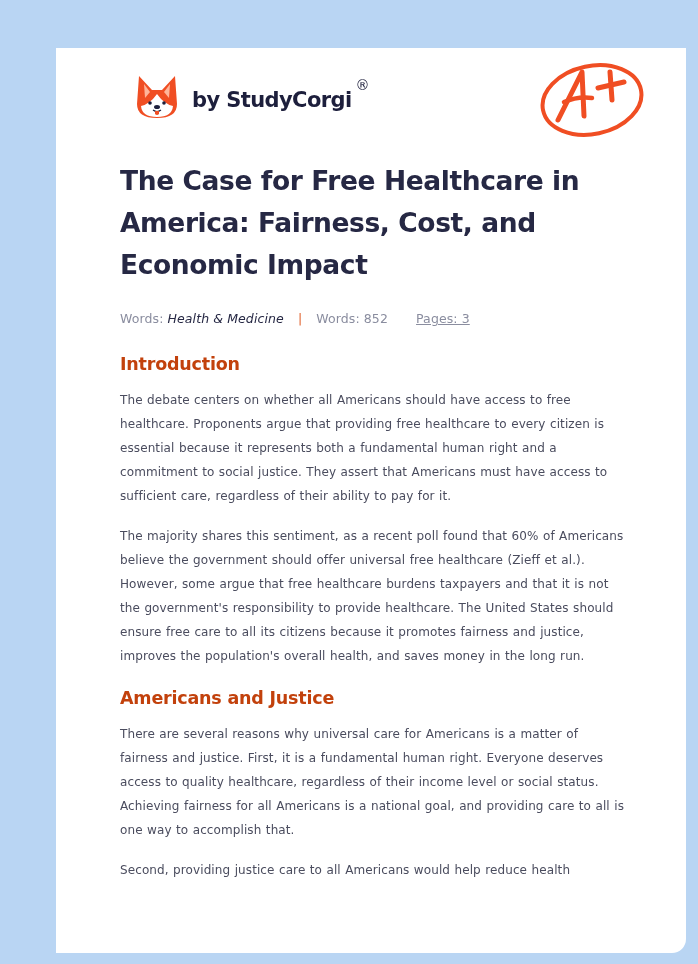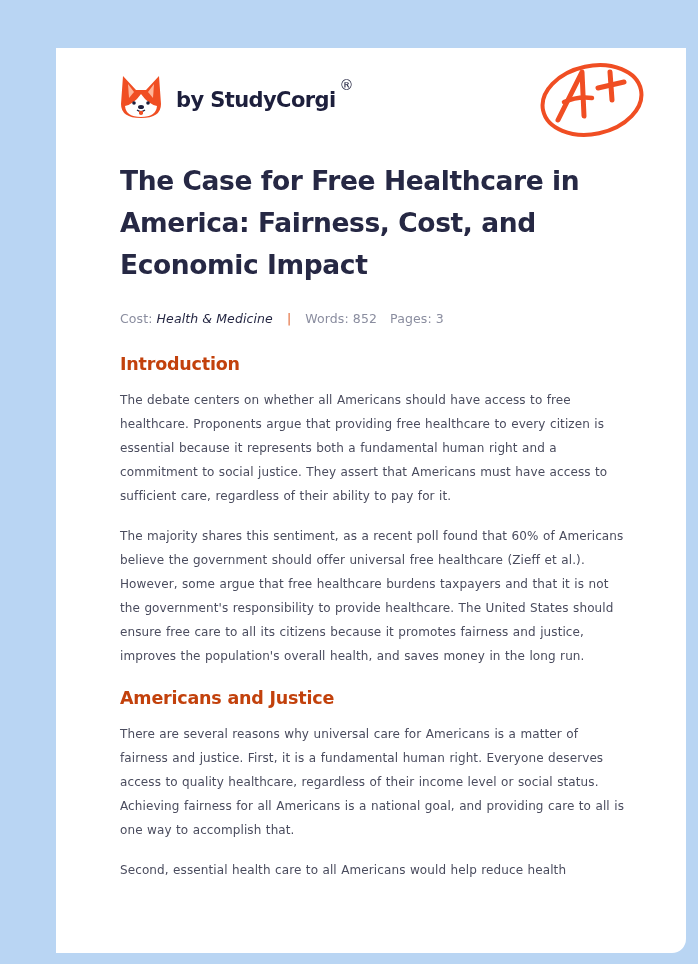--- a/index.html
+++ b/index.html
@@ -10,21 +10,21 @@
     position: relative;
   }
   .card {
     position: absolute; left: 56px; top: 48px;
     width: 630px; height: 905px;
     background: #ffffff;
     border-radius: 0 0 14px 0;
     overflow: hidden;
   }
   .logo {
-    position: absolute; left: 64px; top: 26px;
+    position: absolute; left: 80px; top: 26px;
     display: flex; align-items: center;
   }
   .corgi { width: 42px; height: 46px; }
   .brand {
     margin-left: 14px; margin-top: 6px;
     font-family: "DejaVu Sans", sans-serif;
     font-weight: bold; font-size: 21px; color: #1d1f3c;
     letter-spacing: -0.6px;
   }
   .reg {
@@ -39,21 +39,21 @@
     font-weight: bold; font-size: 26.5px; line-height: 42px;
     color: #262844; letter-spacing: -0.4px; margin: 0;
   }
   .meta {
     position: absolute; left: 64px; top: 263px;
     font-family: "DejaVu Sans", sans-serif;
     font-size: 12.5px; color: #8a8d9f; letter-spacing: 0.1px;
   }
   .meta .topic-val { color: #262844; font-style: italic; }
   .meta .sep { color: #e0622e; margin: 0 10px; }
-  .meta .pages { margin-left: 9px; }
+  .meta .pages { margin-left: 24px; text-decoration: underline; }
   .content {
     position: absolute; left: 64px; top: 302px; width: 510px;
   }
   .content h2 {
     font-family: "DejaVu Sans", sans-serif;
     font-weight: bold; font-size: 17.5px; color: #c2410c;
     margin: 0 0 10px 0; line-height: 28px; letter-spacing: -0.2px;
   }
   .content p {
     font-family: "DejaVu Sans", sans-serif;
@@ -88,29 +88,29 @@
     <ellipse cx="54" cy="42" rx="50" ry="34" transform="rotate(-12 54 42)" fill="none" stroke="#f04e23" stroke-width="4"></ellipse>
     <path d="M20 62 L44 14 L46 58" fill="none" stroke="#f04e23" stroke-width="5" stroke-linecap="round" stroke-linejoin="round"></path>
     <path d="M26 44 Q40 38 54 40" fill="none" stroke="#f04e23" stroke-width="4.5" stroke-linecap="round"></path>
     <path d="M60 30 L86 24" fill="none" stroke="#f04e23" stroke-width="5" stroke-linecap="round"></path>
     <path d="M72 14 L74 42" fill="none" stroke="#f04e23" stroke-width="5" stroke-linecap="round"></path>
   </svg>
 
   <h1 class="title">The Case for Free Healthcare in America: Fairness, Cost, and Economic Impact</h1>
 
   <div class="meta">
-    <span>Cost:</span>
+    <span>Words:</span>
     <span class="topic-val">Health &amp; Medicine</span>
     <span class="sep">|</span>
     <span>Words: 852</span>
     <span class="pages">Pages: 3</span>
   </div>
 
   <div class="content">
     <h2>Introduction</h2>
     <p>The debate centers on whether all Americans should have access to free healthcare. Proponents argue that providing free healthcare to every citizen is essential because it represents both a fundamental human right and a commitment to social justice. They assert that Americans must have access to sufficient care, regardless of their ability to pay for it.</p>
     <p>The majority shares this sentiment, as a recent poll found that 60% of Americans believe the government should offer universal free healthcare (Zieff et al.). However, some argue that free healthcare burdens taxpayers and that it is not the government's responsibility to provide healthcare. The United States should ensure free care to all its citizens because it promotes fairness and justice, improves the population's overall health, and saves money in the long run.</p>
     <h2 class="sec2">Americans and Justice</h2>
     <p>There are several reasons why universal care for Americans is a matter of fairness and justice. First, it is a fundamental human right. Everyone deserves access to quality healthcare, regardless of their income level or social status. Achieving fairness for all Americans is a national goal, and providing care to all is one way to accomplish that.</p>
-    <p>Second, essential health care to all Americans would help reduce health</p>
+    <p>Second, providing justice care to all Americans would help reduce health</p>
   </div>
 
 </div>
 
 </body></html>

